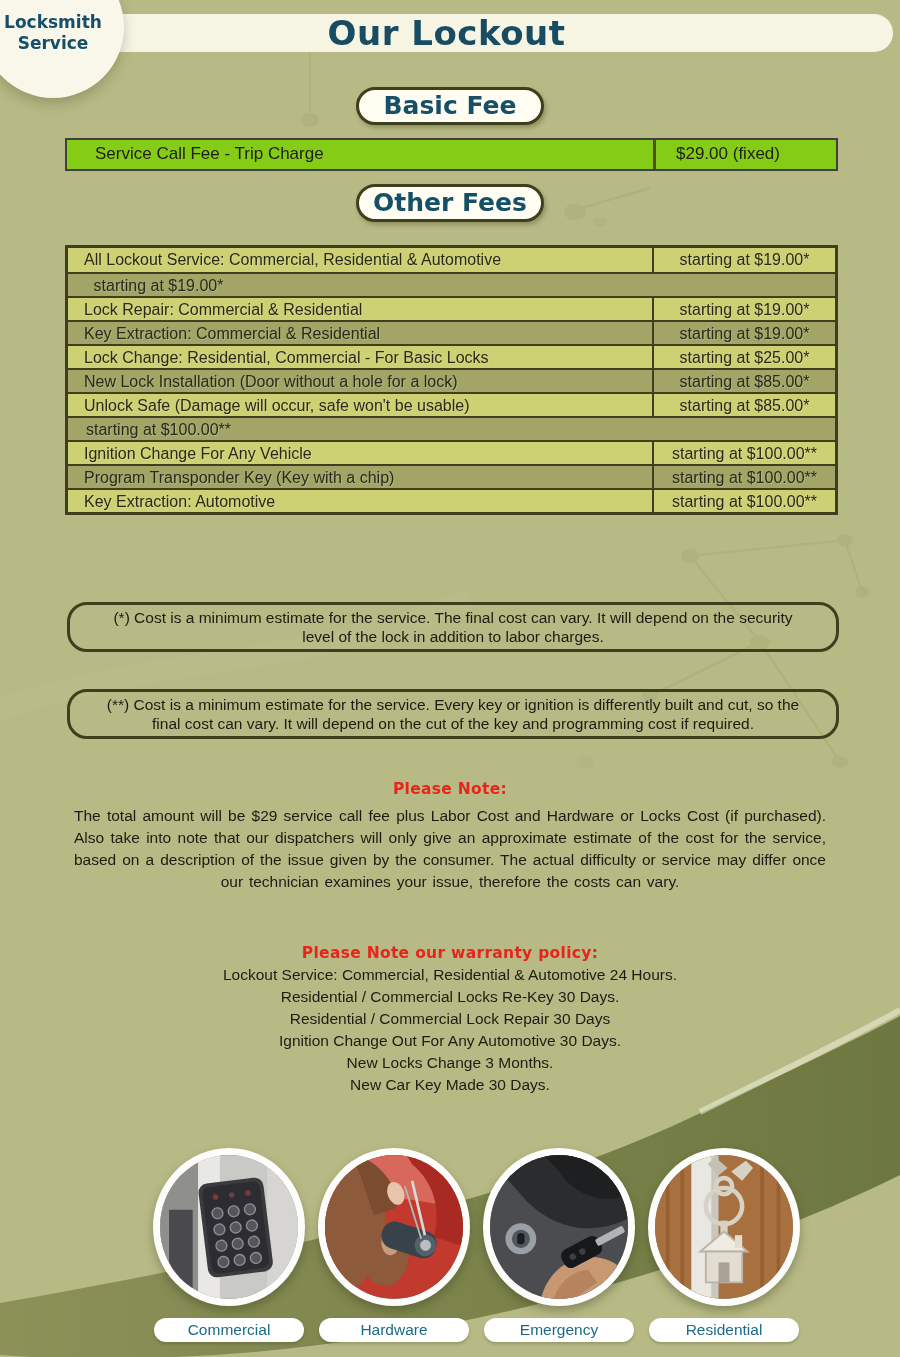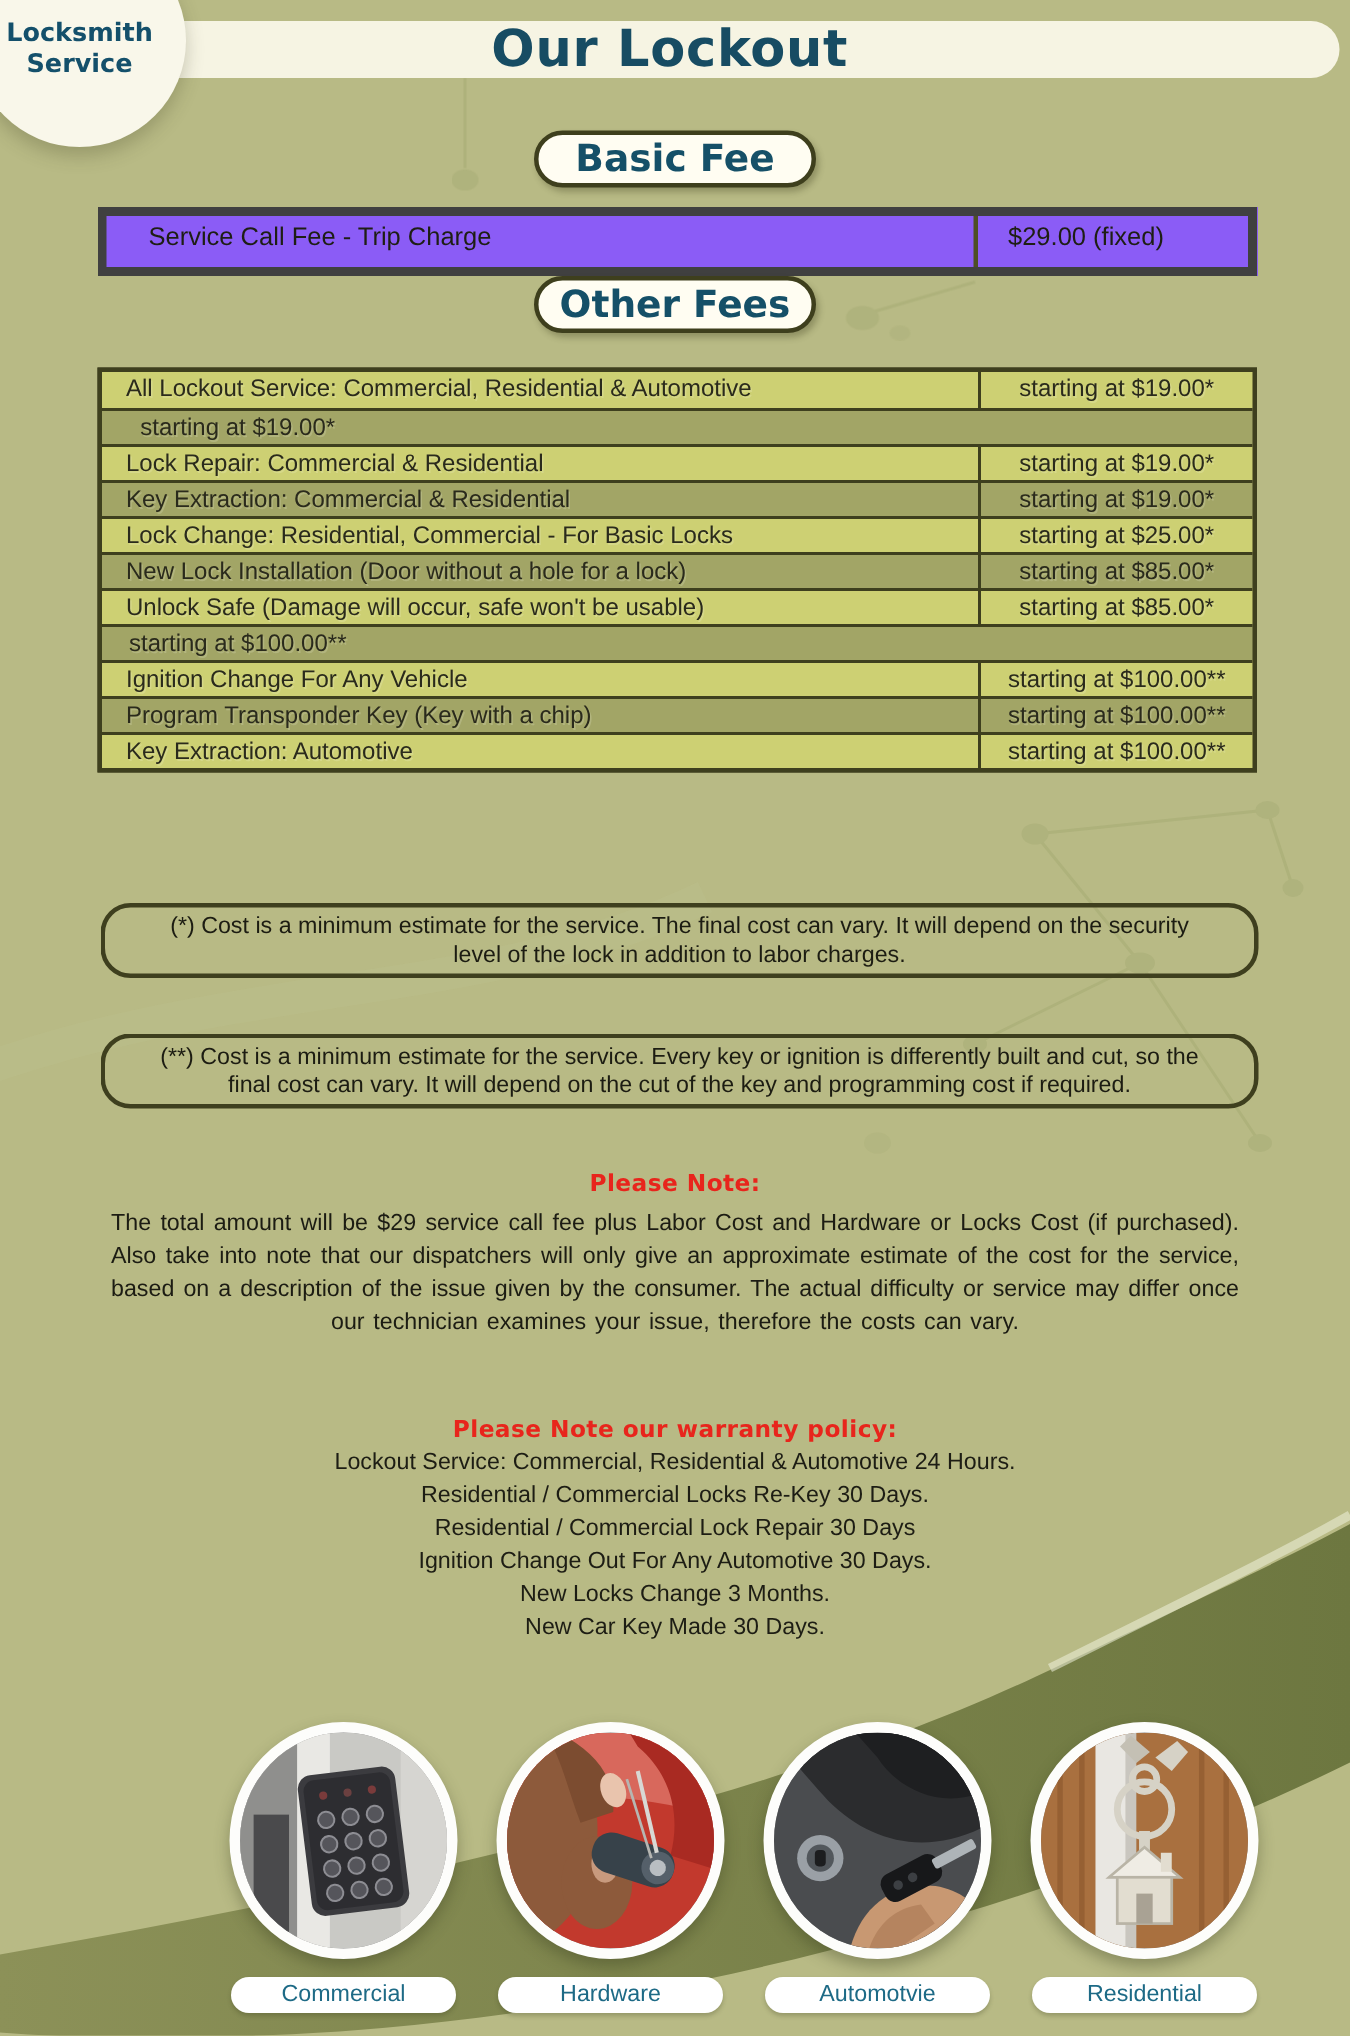--- a/index.html
+++ b/index.html
@@ -41,22 +41,22 @@
     border:3px solid #3e3f1d; border-radius:19px;
     text-align:center; line-height:32px;
     font-family:"DejaVu Sans", sans-serif; font-weight:bold; font-size:25px;
     color:#155068; box-shadow:2px 3px 4px rgba(50,50,20,.3);
   }
   #basic-fee-pill { top:87px; }
   #other-fees-pill { top:184px; }
 
   
   .basic-table {
-    position:absolute; left:65px; top:138px; width:773px; height:46px;
-    border:6px solid #404040; background:#8b5cf6; display:flex;
+    position:absolute; left:65px; top:138px; width:773px; height:33px;
+    border:2px solid #404040; background:#84cc16; display:flex;
   }
   .basic-table .svc {
     flex:1; padding-left:28px; line-height:27px; font-size:17px; color:#1e1e14;
     border-right:3px solid #4e4f25; white-space:nowrap; overflow:hidden;
   }
   .basic-table .price {
     width:180px; padding-left:20px; line-height:27px; font-size:17px; color:#1e1e14;
   }
 
   
@@ -99,21 +99,21 @@
     color:#1c1c13; text-align:justify; text-align-last:center; word-spacing:1.5px;
   }
 
   
   .warranty { position:absolute; top:944px; left:0; width:900px; text-align:center; }
   .warranty-line { font-size:15.5px; line-height:22px; color:#1d1d14; }
   .warranty .red-heading { margin-bottom:2px; }
 
   
   .categories {
-    position:absolute; left:153px; top:1148px; display:flex; gap:26px; z-index:2;align-items:flex-end;
+    position:absolute; left:153px; top:1148px; display:flex; gap:13px; z-index:2;align-items:flex-end;
   }
   .category { width:152px; text-align:center; }
   .cat-circle {
     width:152px; height:158px; border-radius:50%;
     border:7px solid #fdfdfb; overflow:hidden;
     box-shadow:0 5px 10px rgba(50,55,25,.35); background:#888;
   }
   .cat-circle svg { display:block; width:100%; height:100%; }
   .cat-label {
     margin:12px auto 0; width:150px; height:24px; background:#ffffff;
@@ -310,21 +310,21 @@
           <path d="M152,158 H56 C64,128 86,112 112,112 C130,112 146,122 152,134 Z" fill="#c89872"></path>
           <path d="M70,158 C76,140 90,128 108,126 L118,140 L92,158 Z" fill="#b5845f"></path>
           <g transform="rotate(-28 96 108)">
             <rect x="78" y="98" width="46" height="22" rx="8" fill="#17181a"></rect>
             <rect x="120" y="104" width="34" height="8" rx="2" fill="#aeb4b8"></rect>
             <circle cx="90" cy="109" r="3.5" fill="#3c3f43"></circle>
             <circle cx="102" cy="109" r="3.5" fill="#3c3f43"></circle>
           </g>
         </svg>
       </div>
-      <div class="cat-label">Automotvie</div>
+      <div class="cat-label">Emergency</div>
     </div>
 
     <div class="category">
       <div class="cat-circle">
         <svg viewBox="0 0 152 158">
           <rect width="152" height="158" fill="#a9703f"></rect>
           <g stroke="#8f5a30" stroke-width="4" opacity="0.7">
             <line x1="14" y1="0" x2="14" y2="158"></line>
               <line x1="30" y1="0" x2="30" y2="158"></line>
             <line x1="118" y1="0" x2="118" y2="158"></line>

